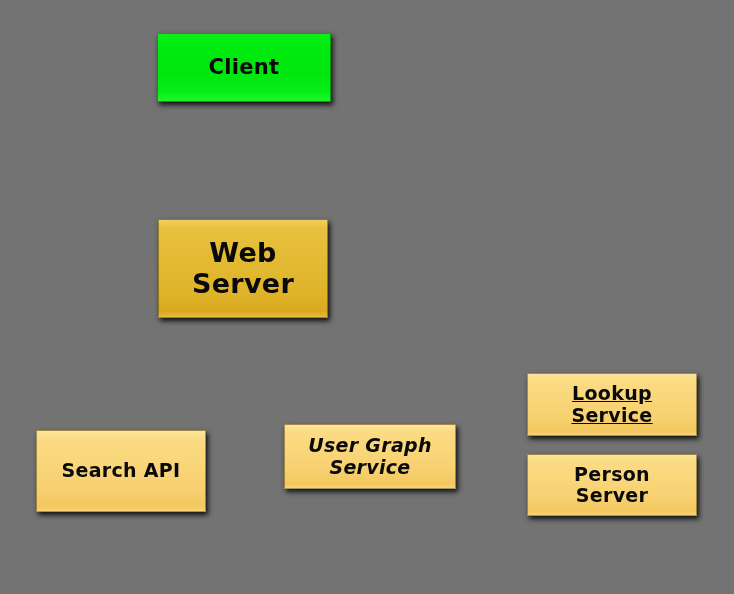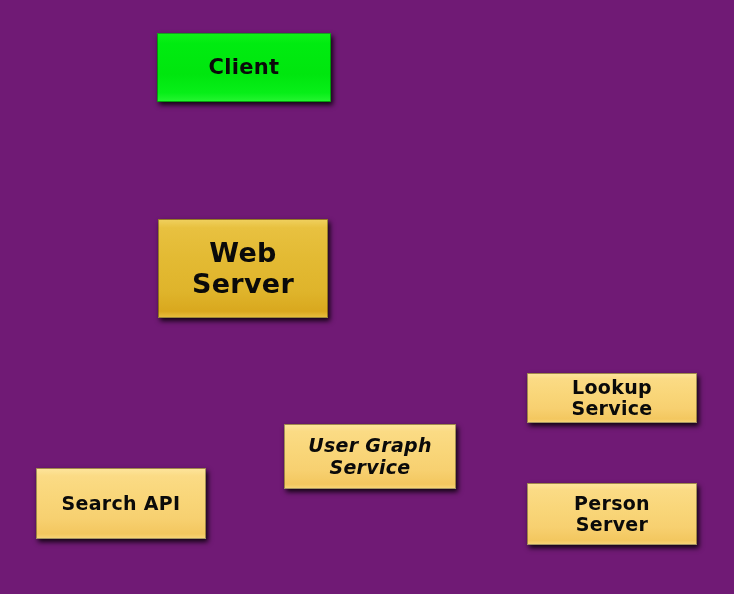--- a/index.html
+++ b/index.html
@@ -8,21 +8,21 @@
     padding: 0;
     background: #000000;
   }
   body {
     font-family: "DejaVu Sans", sans-serif;
   }
   #canvas {
     position: relative;
     width: 734px;
     height: 594px;
-    background: #701a75;
+    background: #737373;
     overflow: hidden;
   }
   .node {
     position: absolute;
     box-sizing: border-box;
     display: flex;
     align-items: center;
     justify-content: center;
     text-align: center;
     color: #0a0a0a;
@@ -78,32 +78,32 @@
 <div id="canvas">
 
   <div class="node client" style="left:157px; top:33px; width:174px; height:69px;">
     <span class="label">Client</span>
   </div>
 
   <div class="node gold" style="left:158px; top:219px; width:170px; height:99px;">
     <span class="label">Web Server</span>
   </div>
 
-  <div class="node sand" style="left:527px; top:373px; width:170px; height:50px;">
+  <div class="node sand" style="left:527px; top:373px; width:170px; height:63px;text-decoration:underline;">
     <span class="label">Lookup
 Service</span>
   </div>
 
   <div class="node sand" style="left:284px; top:424px; width:172px; height:65px;font-style:italic;">
     <span class="label">User Graph
 Service</span>
   </div>
 
-  <div class="node sand" style="left:527px; top:483px; width:170px; height:62px;">
+  <div class="node sand" style="left:527px; top:454px; width:170px; height:62px;">
     <span class="label">Person
 Server</span>
   </div>
 
-  <div class="node sand" style="left:36px; top:468px; width:170px; height:71px;">
+  <div class="node sand" style="left:36px; top:430px; width:170px; height:82px;">
     <span class="label">Search API</span>
   </div>
 
 </div>
 
 </body></html>

